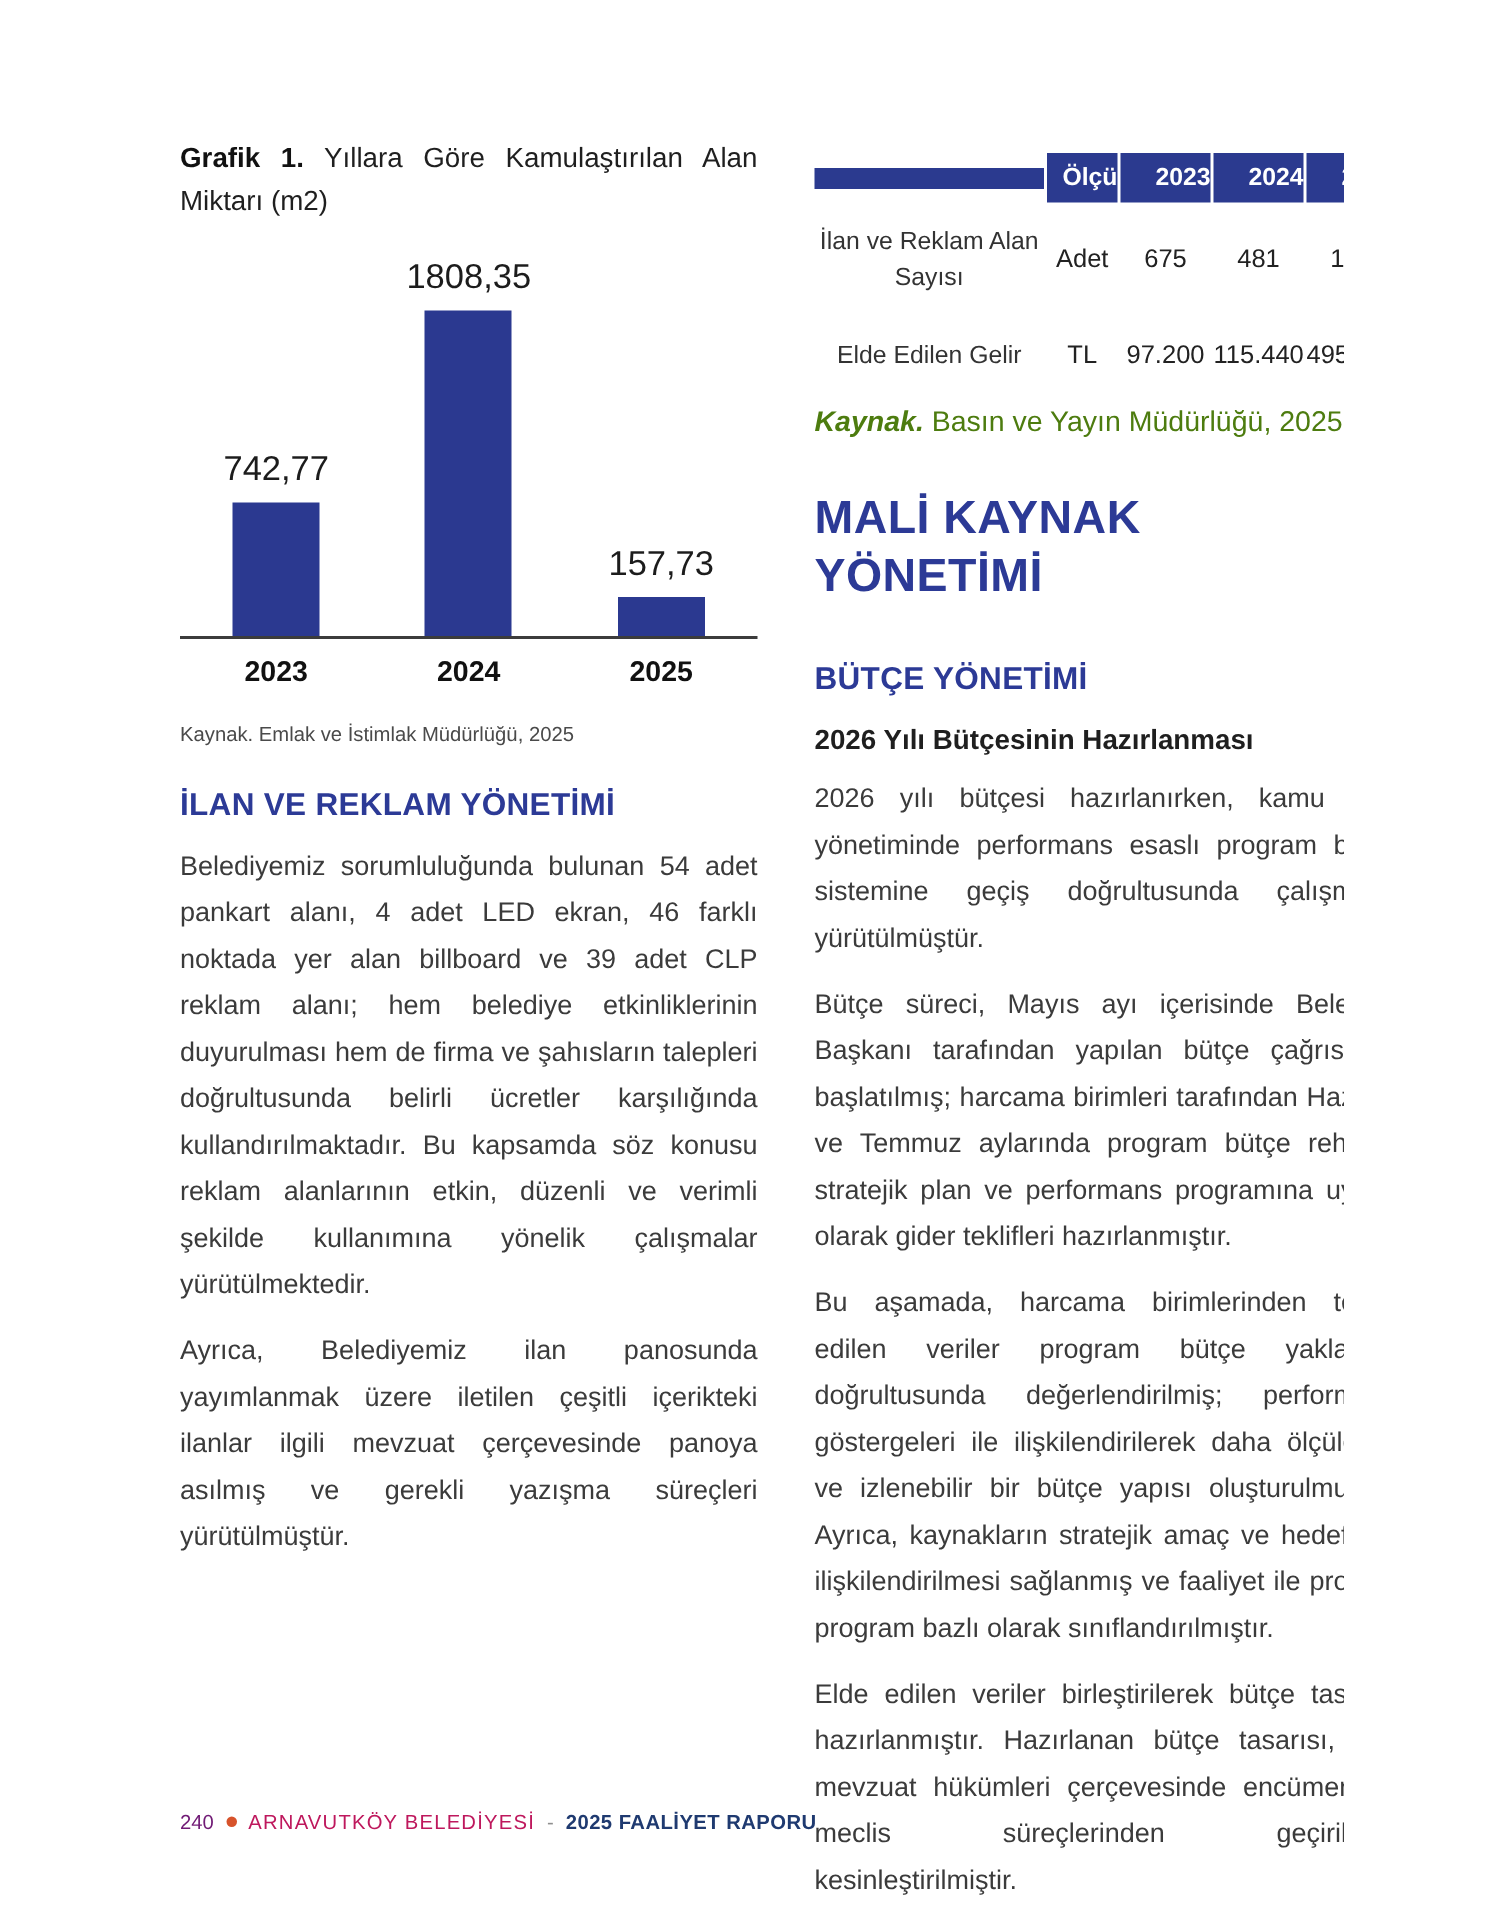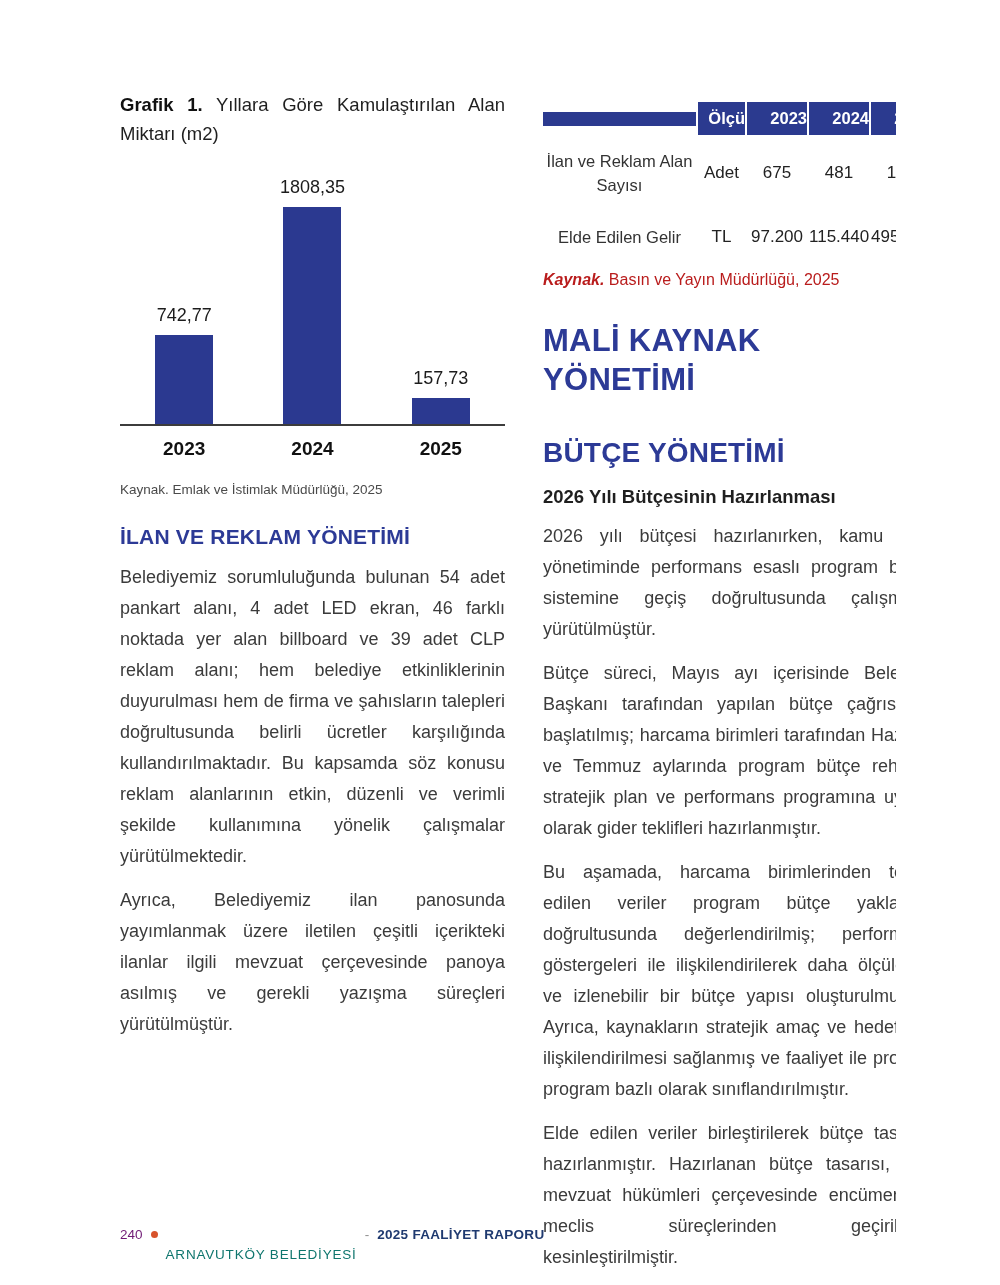--- a/index.html
+++ b/index.html
@@ -20,62 +20,62 @@
 
   
   .chart-title{font-size:18.5px;line-height:29px;color:#1f1f1f;text-align:justify;}
   .bold-prefix{font-weight:bold;color:#111111;}
   .chart-plot{
     height:254px;margin-top:22px;
     display:flex;align-items:flex-end;
     border-bottom:2px solid #3c3c3c;
   }
   .bar-group{flex:1;display:flex;flex-direction:column;align-items:center;justify-content:flex-end;}
-  .bar-value{font-size:18px;color:#1c1c1c;margin-bottom:9px;white-space:nowrap;}
+  .bar-value{font-size:23px;color:#1c1c1c;margin-bottom:9px;white-space:nowrap;}
   .bar{width:58px;}
   .chart-years{display:flex;margin-top:12px;}
   .chart-years .year{flex:1;text-align:center;font-weight:bold;font-size:19px;color:#111111;}
   .chart-source{margin-top:22px;font-size:13.5px;color:#4a4a4a;}
 
   
   .section-heading{margin-top:28px;font-size:21px;font-weight:700;color:#2c3a96;letter-spacing:0.2px;}
   .body-par{margin-top:13px;margin-bottom:0;font-size:18px;line-height:31px;text-align:justify;color:#3b3b3b;}
 
   
   .table-title{font-size:18px;color:#1f1f1f;margin-top:6px;}
   .data-table{margin-top:12px;}
   .t-row{display:grid;grid-template-columns:153px 47px 60px 60px 60px;column-gap:2px;align-items:center;}
   .t-head .t-cell{
     background:#2b3a8f;color:#ffffff;font-weight:bold;font-size:16.5px;
     text-align:right;padding:7px 0;
   }
   .t-body{padding:6px 0;}
   .t-body .t-label{font-size:16.5px;color:#333333;line-height:24px;text-align:center;padding:8px 0;}
   .t-body .t-val{font-size:17px;color:#222222;text-align:center;}
-  .table-source{margin-top:8px;font-size:16px;color:#b91c1c;}
+  .table-source{margin-top:8px;font-size:19px;color:#4d7c0f;}
   .bi{font-weight:bold;font-style:italic;}
 
   
   .main-heading{
     margin-top:32px;max-width:330px;
     font-size:31px;font-weight:800;line-height:39px;
     color:#2c3a96;letter-spacing:0.3px;
   }
-  .sub-heading{margin-top:38px;font-size:28px;font-weight:800;color:#2c3a96;letter-spacing:0.2px;}
+  .sub-heading{margin-top:38px;font-size:21px;font-weight:800;color:#2c3a96;letter-spacing:0.2px;}
   .subsub-heading{margin-top:17px;font-size:18.5px;font-weight:bold;color:#1f1f1f;}
 
   
   .footer{
     position:absolute;left:120px;top:1207px;
     display:flex;align-items:center;gap:8px;
     font-size:13.5px;white-space:nowrap;
   }
   .footer .page-num{color:#701a75;}
   .footer .dot{width:7px;height:7px;border-radius:50%;background:#d7532b;display:inline-block;}
-  .footer .org{color:#0f766e;letter-spacing:0.8px;margin-top:40px;}
+  .footer .org{color:#be185d;letter-spacing:0.8px;}
   .footer .sep{color:#8f8f8f;}
   .footer .report{font-weight:bold;color:#1f3a70;letter-spacing:0.3px;}
 </style>
 </head>
 <body>
 
 <div class="page">
   <div class="columns">
 
     <div class="col-left">

